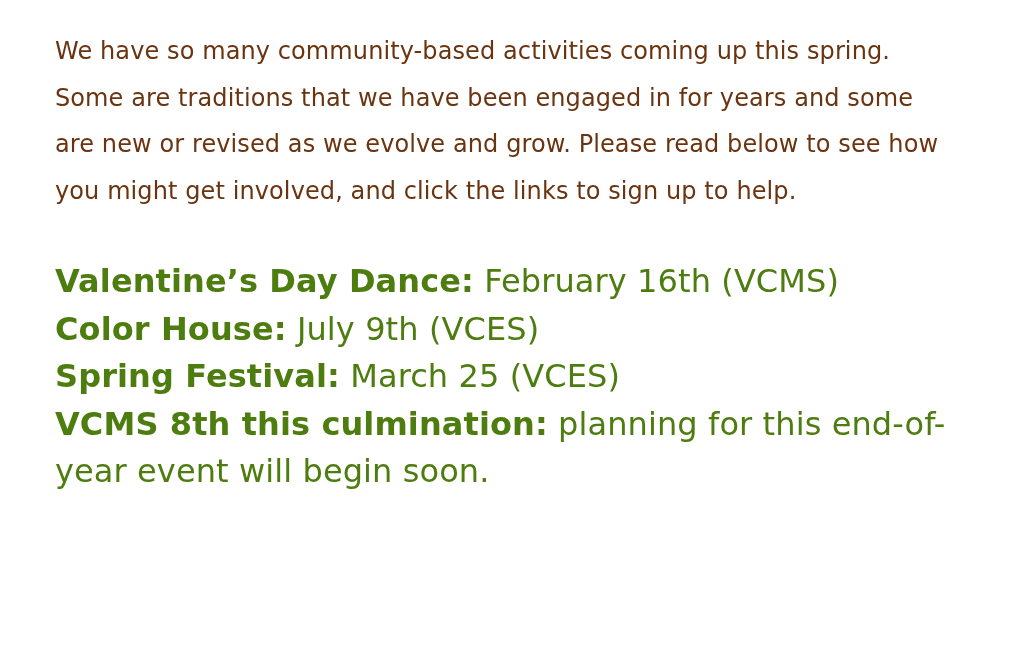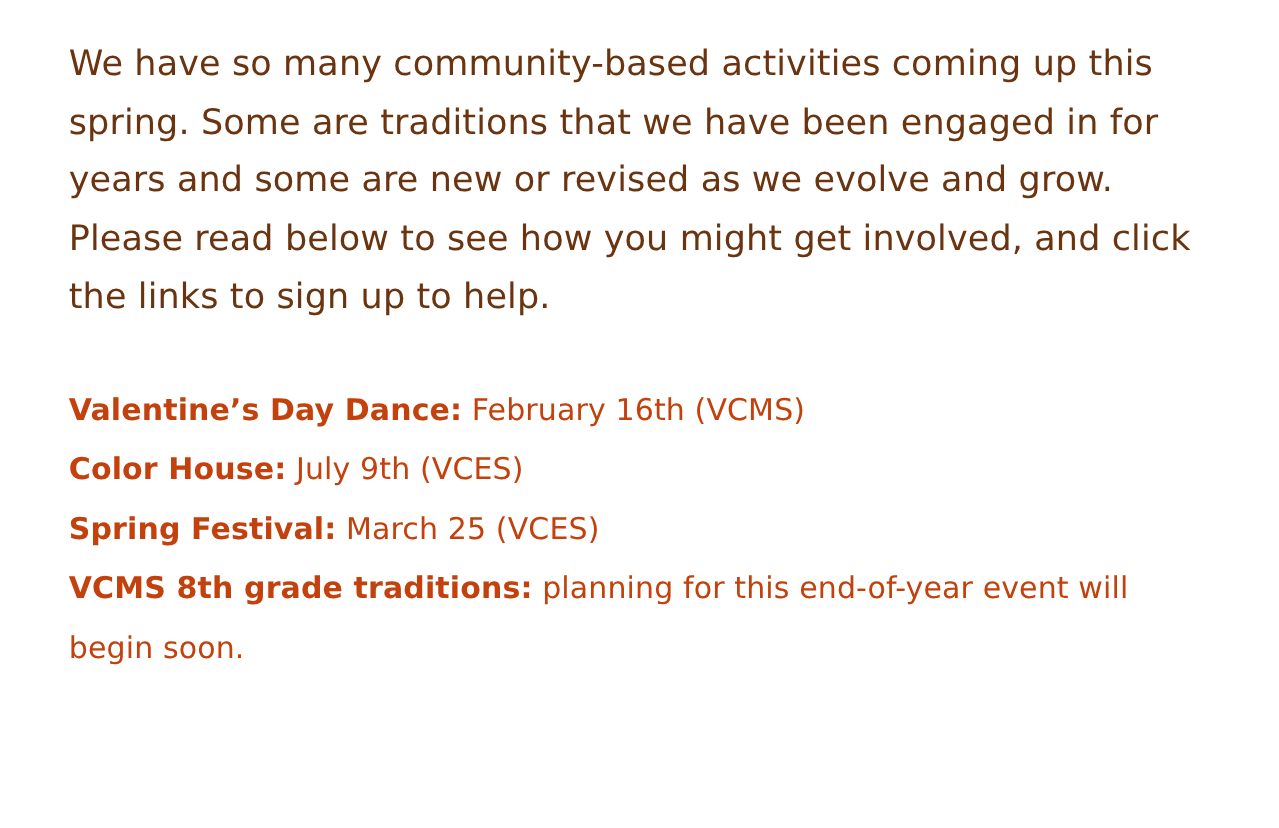--- a/index.html
+++ b/index.html
@@ -15,35 +15,35 @@
     overflow: hidden;
   }
   .page {
     box-sizing: border-box;
     width: 1023px;
     height: 662px;
     padding: 28px 60px 0 55px;
     background: #ffffff;
   }
   .intro {
-    font-size: 28px;
+    font-size: 24px;
     line-height: 46.5px;
     color: #6b3410;
     font-weight: 400;
     letter-spacing: 0.1px;
     max-width: 900px;
     margin: 0;
   }
   .spacer {
     height: 44px;
   }
   .event-list {
-    font-size: 24px;
+    font-size: 32px;
     line-height: 47.5px;
-    color: #c2410c;
+    color: #4d7c0f;
     letter-spacing: 0.1px;
     max-width: 920px;
   }
   .event-line {
     margin: 0;
   }
   .event-label {
     font-weight: bold;
   }
   .event-detail {
@@ -68,17 +68,17 @@
     <p class="event-line">
       <span class="event-label">Color House:</span><span class="event-detail"> July 9th (VCES)</span>
     </p>
 
 
     <p class="event-line">
       <span class="event-label">Spring Festival:</span><span class="event-detail"> March 25 (VCES)</span>
     </p>
 
     <p class="event-line">
-      <span class="event-label">VCMS 8th grade traditions:</span><span class="event-detail"> planning for this end-of-year event will begin soon.</span>
+      <span class="event-label">VCMS 8th this culmination:</span><span class="event-detail"> planning for this end-of-year event will begin soon.</span>
     </p>
 
   </div>
 </div>
 
 </body></html>

